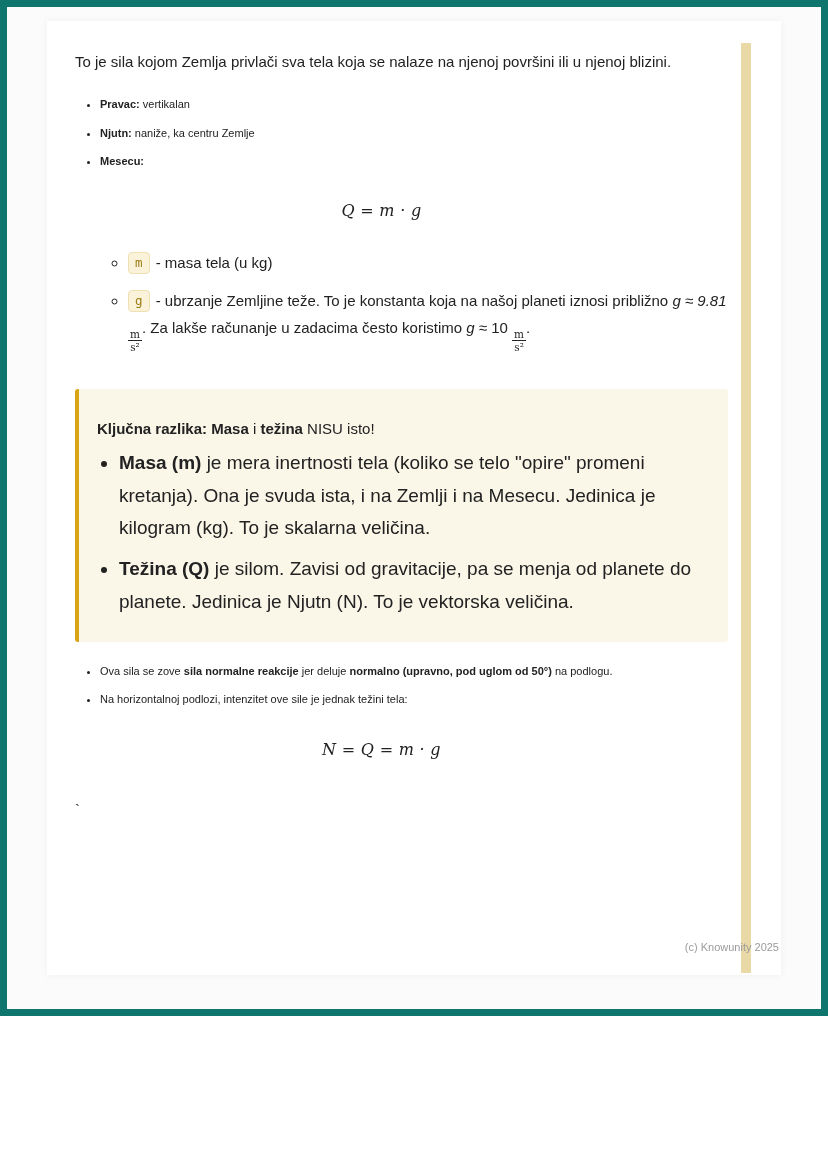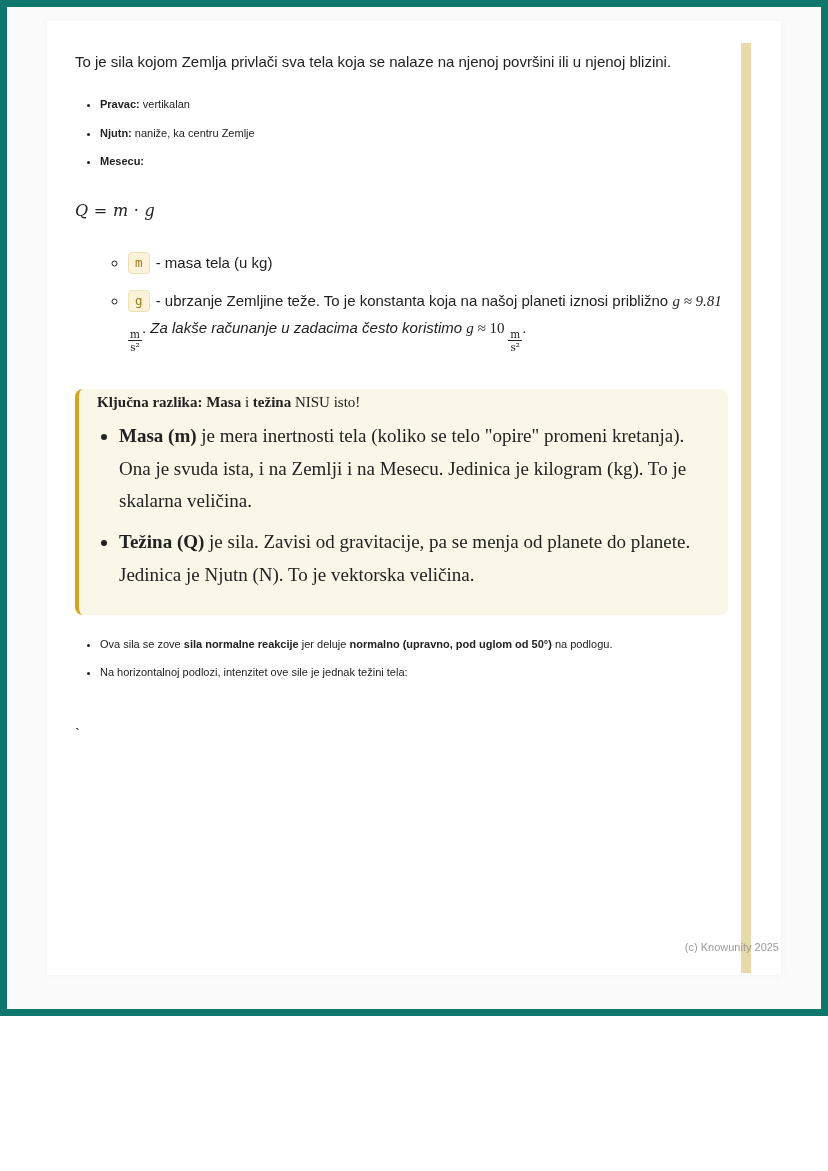--- a/index.html
+++ b/index.html
@@ -13,27 +13,27 @@
     position:absolute; left:40px; right:40px; top:14px; bottom:34px;
     background:#ffffff; box-shadow:0 0 8px rgba(0,0,0,0.05);
   }
   .accent-stripe {
     position:absolute; top:22px; bottom:2px; right:30px; width:10px;
     background:var(--stripe, #e9d9a6); z-index:1;
   }
   .content { position:relative; padding:28px 53px 0 28px; z-index:0; }
   .para { font-size:15px; line-height:1.75; text-align:justify; }
   .b { font-weight:700; }
-  .i { font-style:italic; }
-  .math { font-family:Liberation Serif, serif; }
+  .i { }
+  .math { font-family:Liberation Sans, sans-serif; }
   .mi { font-style:italic; }
   ul.main-list { margin:20px 0 0 0; padding-left:25px; list-style:disc; }
   ul.main-list > li { font-size:11px; line-height:1.75; margin-bottom:9px; }
   .formula {
-    margin:30px 40px 30px 0; text-align:left;
+    margin:30px 40px 30px 0; text-align:center;
     font-family:"DejaVu Serif", serif; font-style:italic; font-size:16px;
     letter-spacing:0.3px;
   }
   ul.sub-list { margin:26px 0 0 0; padding-left:53px; list-style:circle; }
   ul.sub-list > li { font-size:15px; line-height:1.75; margin-bottom:12px; }
   .code-badge {
     display:inline-block; background:var(--code-bg, #fbf3d9);
     border:1px solid var(--code-border, #eee0b0); border-radius:4px;
     padding:0 6px; margin-right:2px;
     font-family:"DejaVu Sans Mono", monospace; font-size:12.5px; line-height:20px;
@@ -42,21 +42,21 @@
   .frac {
     display:inline-flex; flex-direction:column; align-items:center;
     font-family:"DejaVu Serif", serif; font-size:10.5px; line-height:1.15;
     vertical-align:-5px;
   }
   .frac .num { border-bottom:1px solid #222; padding:0 2px; }
   .frac .den { padding:0 1px; }
   .callout {
     margin-top:36px; background:var(--callout-bg, #faf6e8);
     border-left:4px solid var(--callout-border, #d9a514);
-    padding:0 22px 16px 18px; border-radius:8px;font-family:Liberation Serif, serif;
+    padding:27px 22px 16px 18px; border-radius:3px;
   }
   .callout-title { font-size:15px; line-height:1.75; }
   ul.callout-list { margin:5px 0 0 0; padding-left:22px; list-style:disc; }
   ul.callout-list > li { font-size:19px; line-height:1.72; margin-bottom:8px; }
   .section-heading {
     margin-top:46px; font-size:19px; font-weight:700;
     color:var(--accent, #efa41f);
   }
   .section-para { margin-top:20px; }
   .backtick-line { margin-top:42px; font-size:15px; }
@@ -90,31 +90,32 @@
             </span><span>. </span><span class="i">Za lakše računanje u zadacima često koristimo </span><span class="math mi i">g ≈ </span><span class="math">10 </span><span class="frac">
               <span class="num">m</span>
               <span class="den">s²</span>
             </span><span>.</span></li>
       </ul>
 
       <div class="callout">
         <p class="callout-title"><span class="b">Ključna razlika: Masa</span><span> i </span><span class="b">težina</span><span> NISU isto!</span></p>
         <ul class="callout-list">
           <li><span class="b">Masa (m)</span><span> je mera inertnosti tela (koliko se telo "opire" promeni kretanja). Ona je svuda ista, i na Zemlji i na Mesecu. Jedinica je kilogram (kg). To je skalarna veličina.</span></li>
-          <li><span class="b">Težina (Q)</span><span> je sila. Zavisi od gravitacije, pa se menja od planete do planete. Jedinica je Njutn (N). To je vektorska veličina.</span></li>
+          <li><span class="b">Težina (Q)</span><span> je silom. Zavisi od gravitacije, pa se menja od planete do planete. Jedinica je Njutn (N). To je vektorska veličina.</span></li>
         </ul>
       </div>
 
 
 
       <ul class="main-list">
         <li><span>Ova sila se zove </span><span class="b">sila normalne reakcije</span><span> jer deluje </span><span class="b">normalno (upravno, pod uglom od 50°)</span><span> na podlogu.</span></li>
         <li><span>Na horizontalnoj podlozi, intenzitet ove sile je jednak težini tela:</span></li>
       </ul>
 
+      <div class="formula">N = Q = m · g</div>
 
       <p class="backtick-line">`</p>
 
     </div>
 
     <div class="footer">(c) Knowunity 2025</div>
     <div class="accent-stripe"></div>
   </div>
 </div>
 

